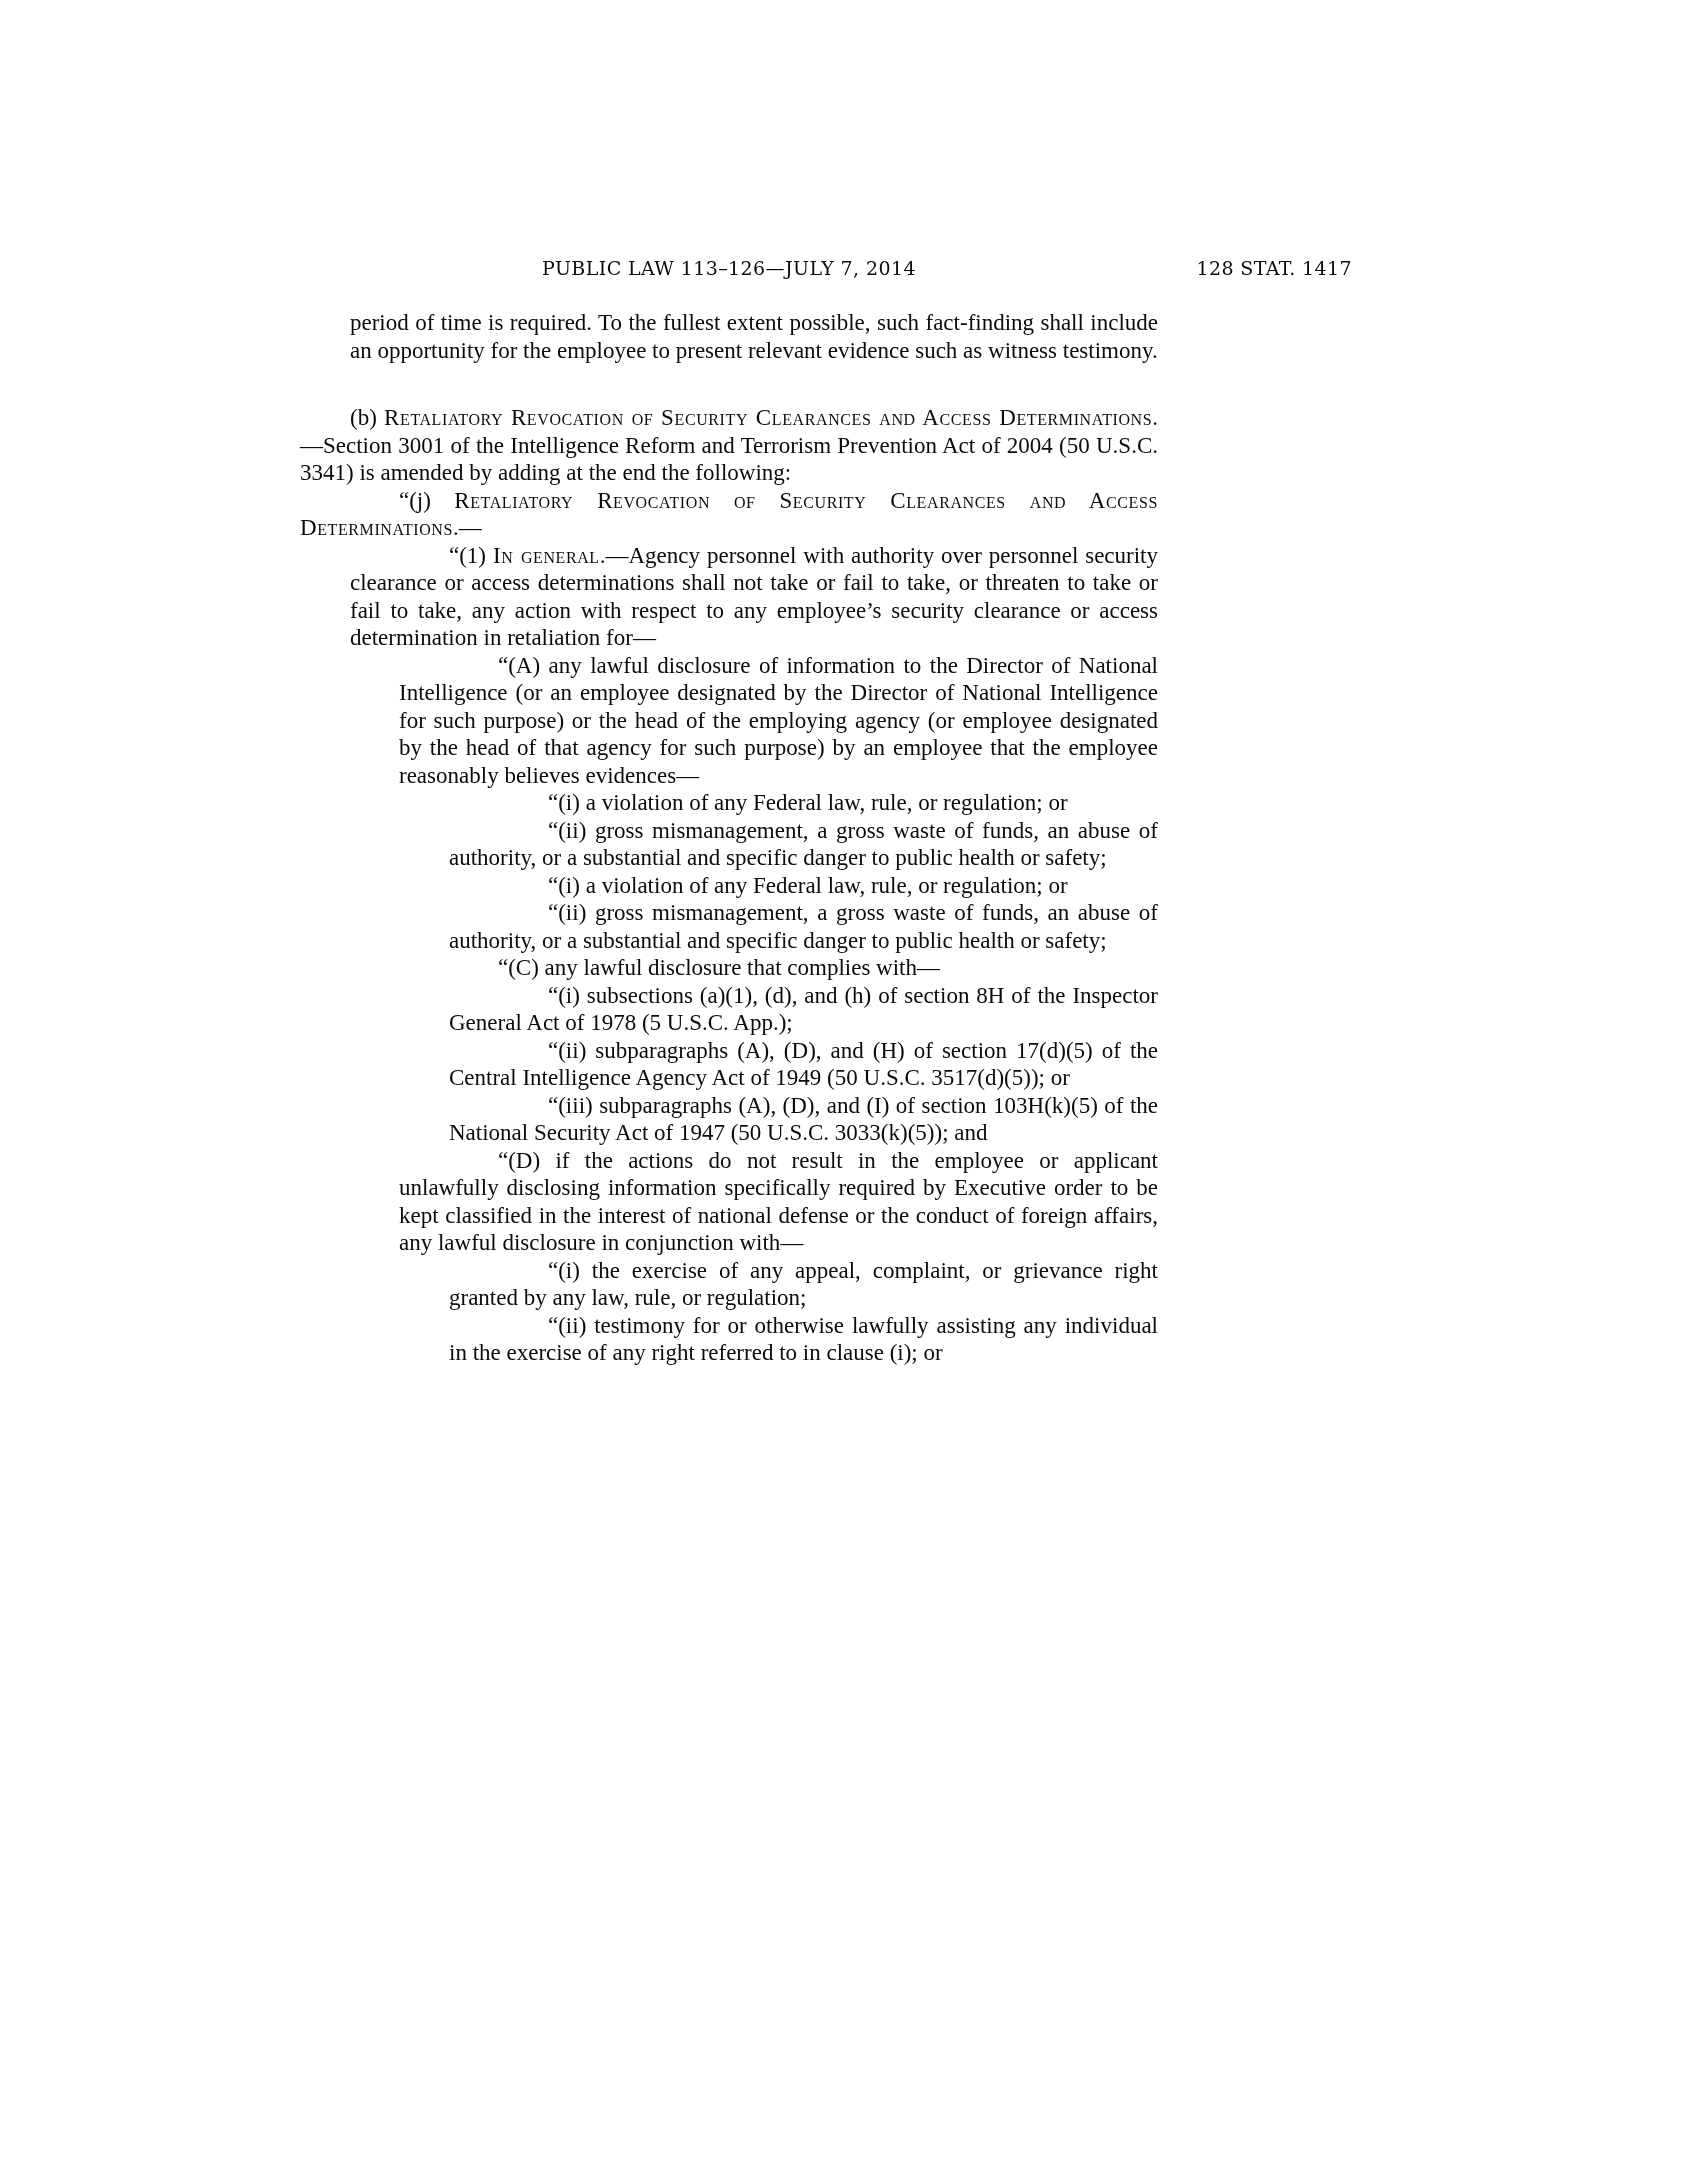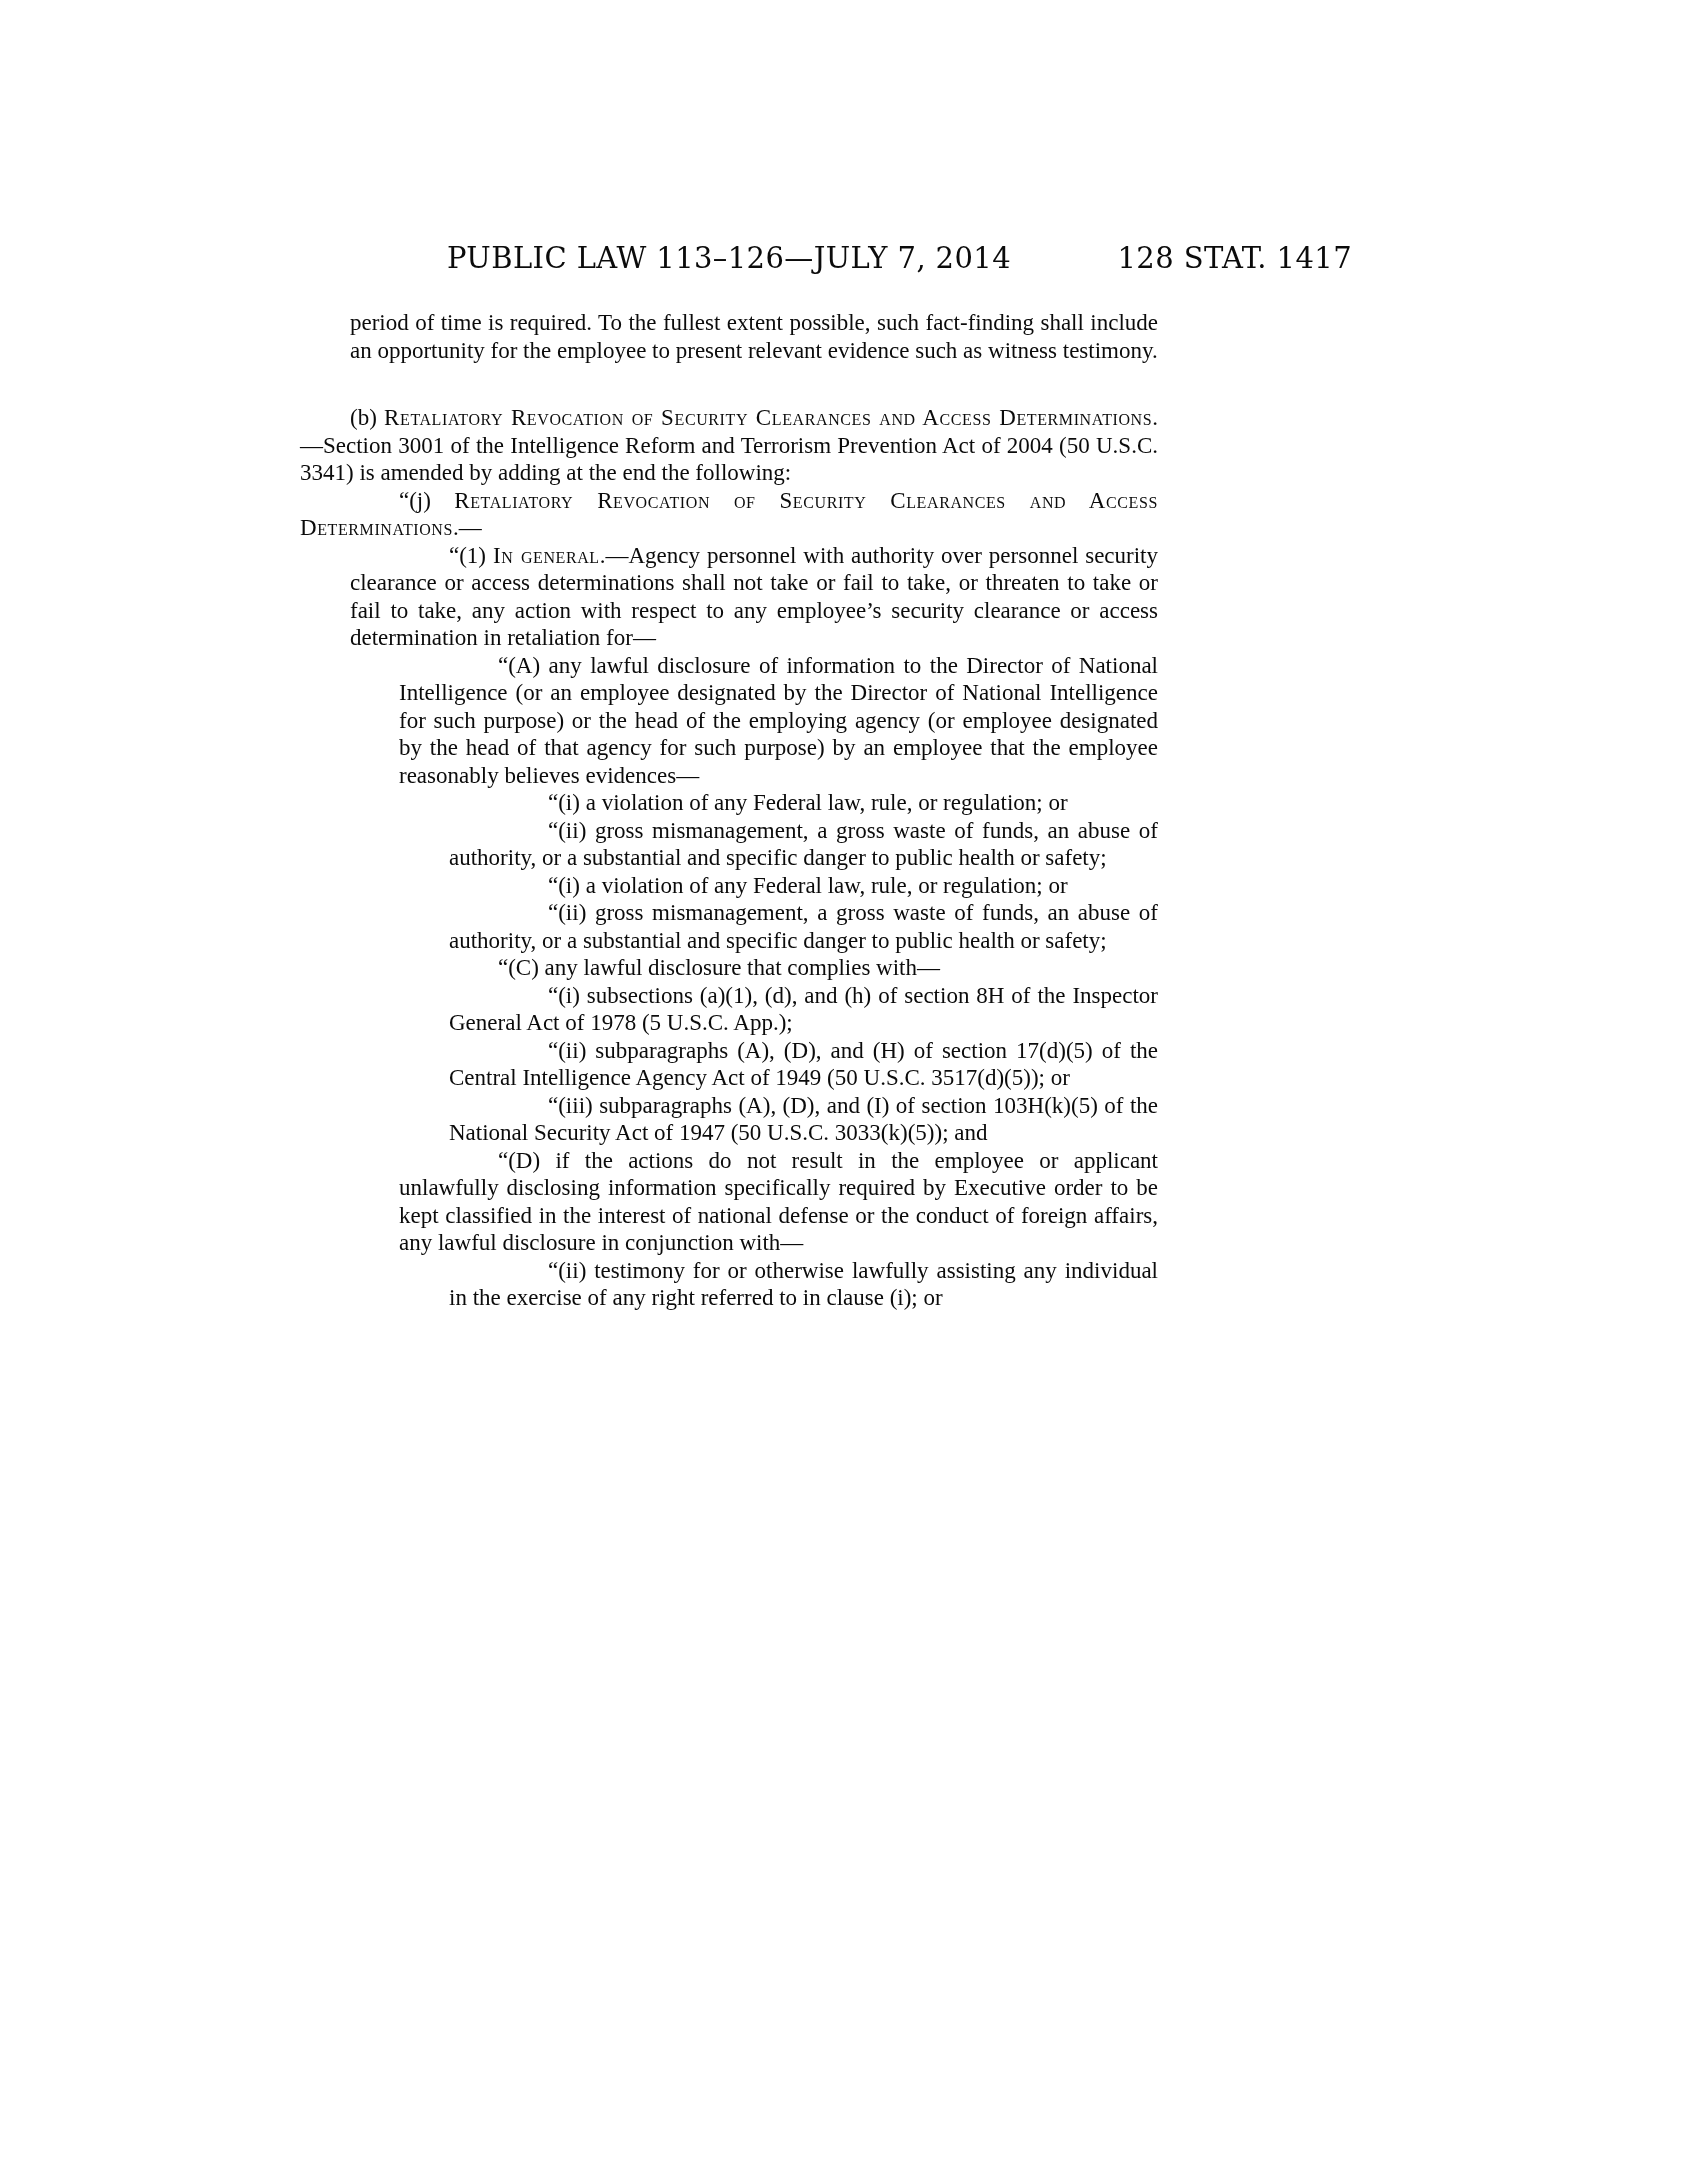--- a/index.html
+++ b/index.html
@@ -12,24 +12,24 @@
     width: 1683px;
     height: 2178px;
     background: #ffffff;
     font-family: "DejaVu Serif", "Liberation Serif", serif;
     color: #0b0b0b;
     overflow: hidden;
   }
   .header {
     position: absolute;
     left: 300px;
-    top: 241px;
+    top: 257px;
     width: 1052px;
     height: 40px;
-    font-size: 29px;
+    font-size: 19px;
     letter-spacing: 0.4px;
     white-space: nowrap;
   }
   .law-line {
     position: absolute;
     left: 0;
     top: 0;
     width: 858px;
     text-align: center;
   }
@@ -101,20 +101,21 @@
     <p class="para ind2 ti2"><span>“(C) any lawful disclosure that complies with—</span></p>
 
     <p class="para ind3 ti2"><span>“(i) subsections (a)(1), (d), and (h) of section 8H of the Inspector General Act of 1978 (5 U.S.C. App.);</span></p>
 
     <p class="para ind3 ti2"><span>“(ii) subparagraphs (A), (D), and (H) of section 17(d)(5) of the Central Intelligence Agency Act of 1949 (50 U.S.C. 3517(d)(5)); or</span></p>
 
     <p class="para ind3 ti2"><span>“(iii) subparagraphs (A), (D), and (I) of section 103H(k)(5) of the National Security Act of 1947 (50 U.S.C. 3033(k)(5)); and</span></p>
 
     <p class="para ind2 ti2"><span>“(D) if the actions do not result in the employee or applicant unlawfully disclosing information specifically required by Executive order to be kept classified in the interest of national defense or the conduct of foreign affairs, any lawful disclosure in conjunction with—</span></p>
 
+    <p class="para ind3 ti2"><span>“(i) the exercise of any appeal, complaint, or grievance right granted by any law, rule, or regulation;</span></p>
 
     <p class="para ind3 ti2"><span>“(ii) testimony for or otherwise lawfully assisting any individual in the exercise of any right referred to in clause (i); or</span></p>
 
 
   </div>
 
 </div>
 
 
 </body></html>

